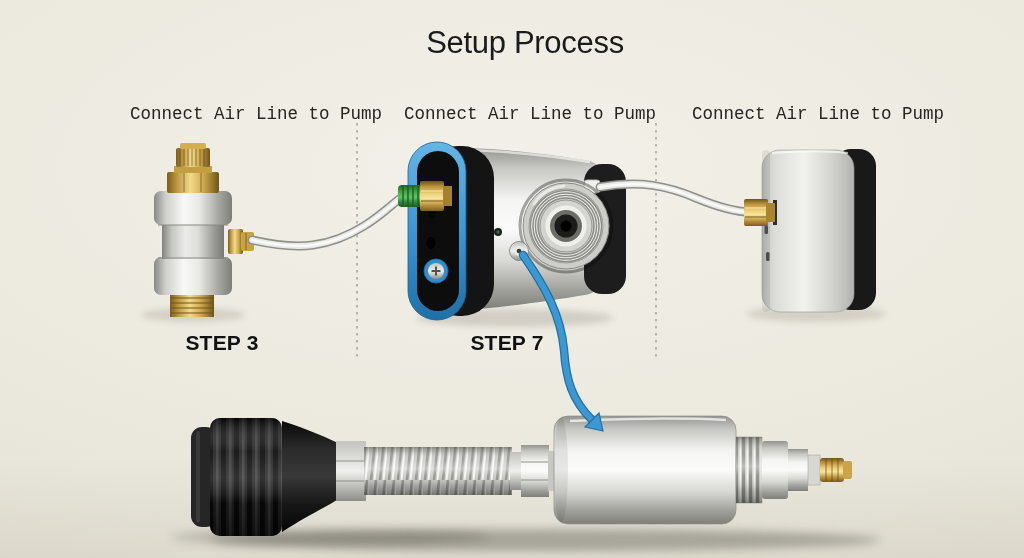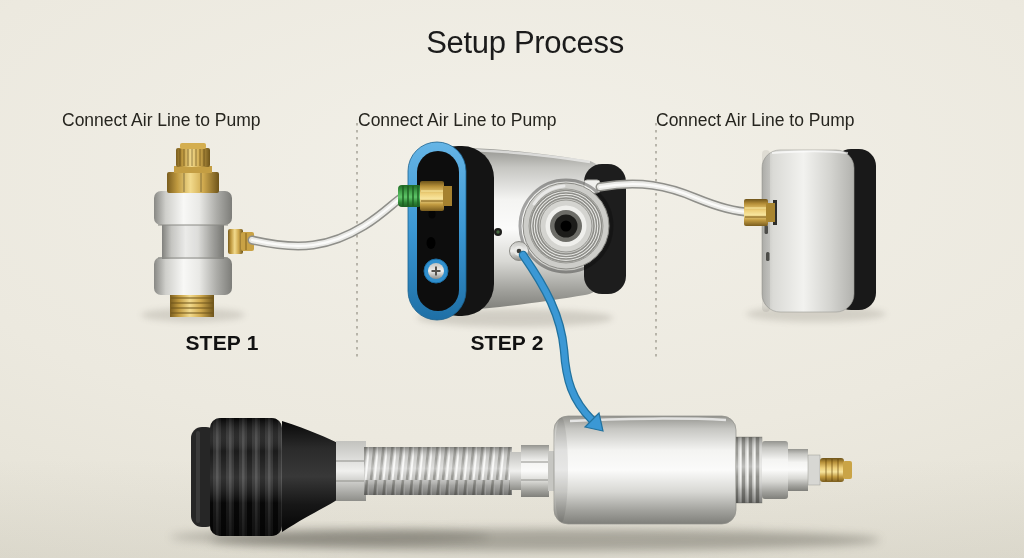--- a/index.html
+++ b/index.html
@@ -8,22 +8,22 @@
     font-family:"Liberation Sans",sans-serif;
     background:
       linear-gradient(rgba(0,0,0,0) 82%, rgba(90,85,68,.07)),
       radial-gradient(115% 95% at 50% 30%, #f2f0e8 0%, #ece9df 52%, #e1ded1 100%);
   }
   .title{
     position:absolute;top:25px;left:13px;width:100%;text-align:center;
     font-size:31px;font-weight:400;letter-spacing:-.3px;color:#1b1b1b;
   }
   .caption{
-    position:absolute;top:109px;text-align:left;
-    font-size:17.5px;line-height:22px;color:#26251f;
+    position:absolute;top:103px;text-align:right;
+    font-size:17.5px;line-height:22px;color:#26251f;font-family:Liberation Mono, monospace;
   }
   .step{
     position:absolute;top:331px;text-align:center;
     font-size:21px;font-weight:700;letter-spacing:.2px;color:#111;
   }
   .c1{left:62px;width:320px;}
   .c2{left:358px;width:298px;}
   .c3{left:656px;width:288px;}
   svg.art{position:absolute;left:0;top:0;}
 </style>
@@ -310,16 +310,16 @@
   <polygon points="603,431 585,427 599,413" fill="#3b98d5" stroke="#21729f" stroke-width="1.2"></polygon>
 </g>
 </svg>
 
 <div class="title">Setup Process</div>
 
 <div class="caption c1">Connect Air Line to Pump</div>
 <div class="caption c2">Connect Air Line to Pump</div>
 <div class="caption c3">Connect Air Line to Pump</div>
 
-<div class="step c1">STEP 1</div>
-<div class="step c2">STEP 2</div>
+<div class="step c1">STEP 3</div>
+<div class="step c2">STEP 7</div>
 
 </div>
 
 </body></html>

